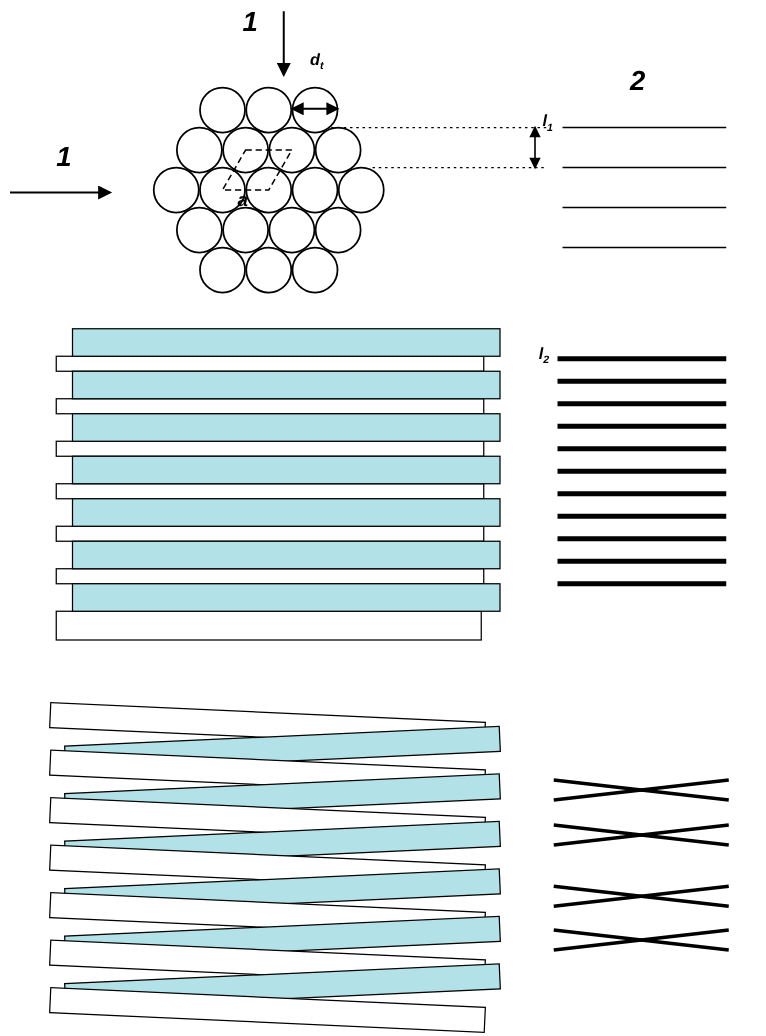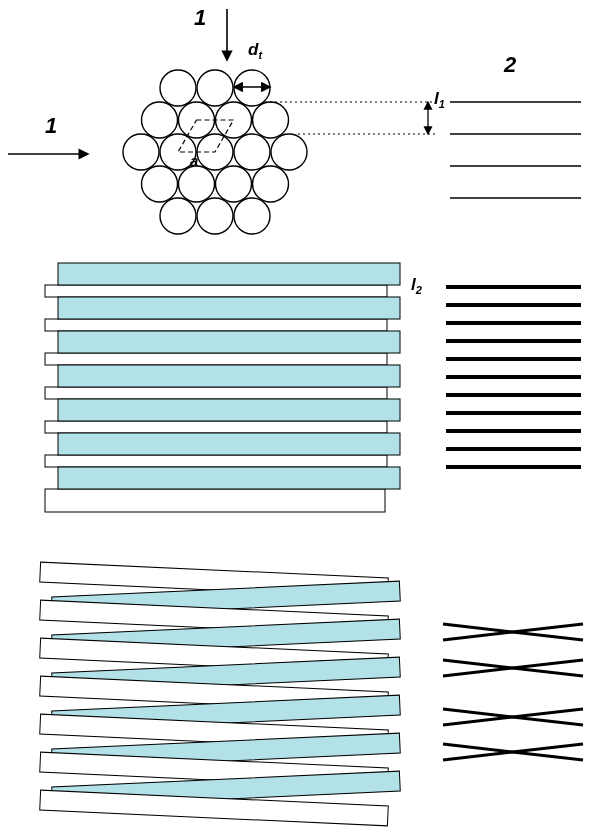--- a/index.html
+++ b/index.html
@@ -15,21 +15,21 @@
   .lbl {
     position: absolute;
     font-weight: bold;
     font-style: italic;
     color: #000000;
     line-height: 1;
     white-space: nowrap;
   }
   .lbl sub { font-size: 0.65em; font-style: italic; }
   .big   { font-size: 22px; }
-  .med   { font-size: 17px; }
+  .med   { font-size: 13px; }
   .small { font-size: 15px; }
 </style>
 </head>
 <body>
 
 <div class="canvas">
 
   <svg id="scene" width="613" height="829" viewBox="0 0 613 829">
     <defs>
       <marker id="ahE" viewBox="0 0 10 10" refX="8.5" refY="5" markerWidth="8" markerHeight="7" orient="auto">
@@ -120,17 +120,17 @@
   <div class="lbl big" style="left:194px; top:7px">1</div>
 
   <div class="lbl big" style="left:45px; top:115px">1</div>
 
   <div class="lbl med" style="left:248px; top:41px"><span>d</span><sub>t</sub></div>
 
   <div class="lbl med" style="left:434px; top:90px"><span>l</span><sub>1</sub></div>
 
   <div class="lbl big" style="left:504px; top:54px">2</div>
 
-  <div class="lbl med" style="left:411px; top:276px"><span>l</span><sub>2</sub></div>
+  <div class="lbl med" style="left:431px; top:276px"><span>l</span><sub>2</sub></div>
 
   <div class="lbl small" style="left:190px; top:153px">a</div>
 
 </div>
 
 </body></html>

